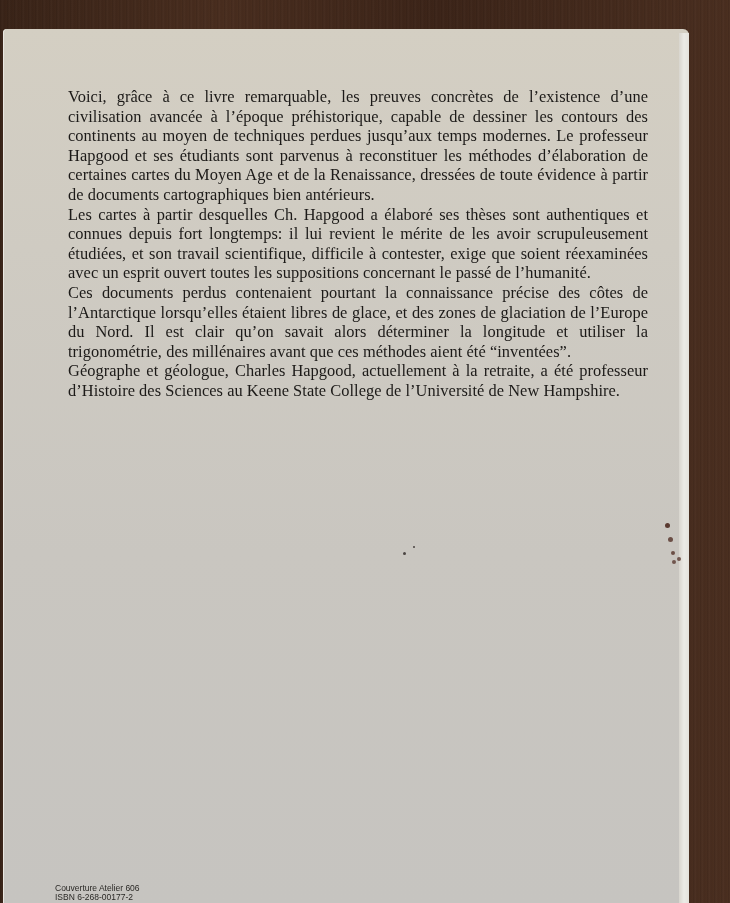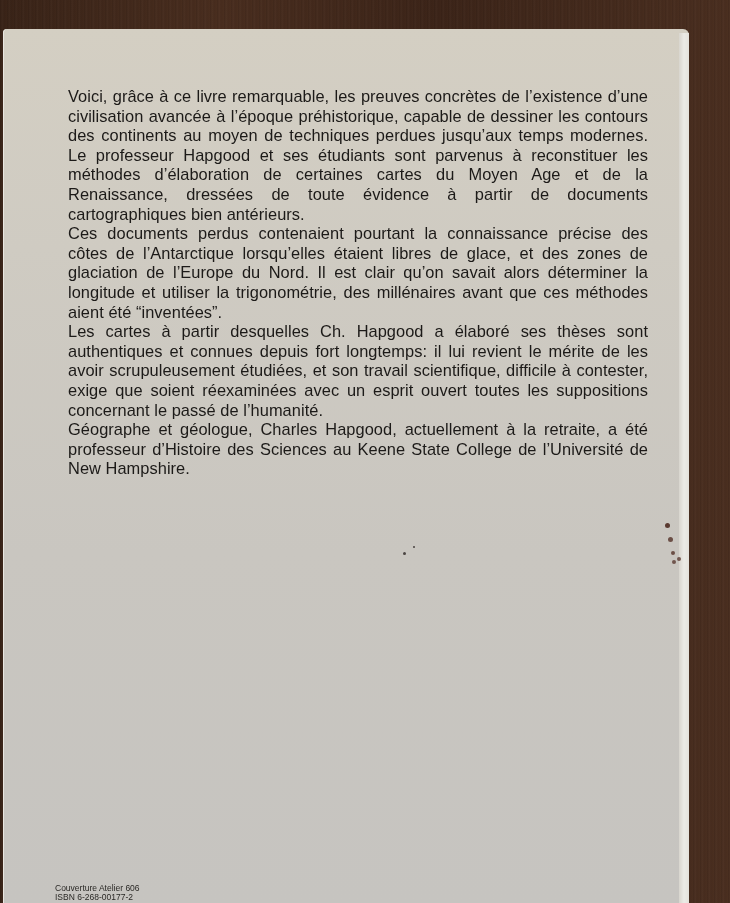--- a/index.html
+++ b/index.html
@@ -37,21 +37,21 @@
       top: 4px;
       bottom: 0;
       width: 10px;
       background: linear-gradient(90deg, #d8d5ce 0%, #ecebe6 50%, #e4e2dc 100%);
     }
     .blurb {
       position: absolute;
       left: 65px;
       top: 58px;
       width: 580px;
-      font-family: Liberation Sans, sans-serif;
+      font-family: Liberation Serif, serif;
       font-size: 16.4px;
       line-height: 19.6px;
       color: #1c1a18;
       text-align: justify;
       letter-spacing: 0.05px;
     }
     .blurb p {
       margin: 0;
       text-align: justify;
       text-align-last: left;
@@ -74,22 +74,22 @@
 </head>
 <body>
 
 <div class="wood-grain"></div>
 
 <div class="page">
   <div class="page-edge"></div>
 
   <div class="blurb">
     <p>Voici, grâce à ce livre remarquable, les preuves concrètes de l’existence d’une civilisation avancée à l’époque préhistorique, capable de dessiner les contours des continents au moyen de techniques perdues jusqu’aux temps modernes. Le professeur Hapgood et ses étudiants sont parvenus à reconstituer les méthodes d’élaboration de certaines cartes du Moyen Age et de la Renaissance, dressées de toute évidence à partir de documents cartographiques bien antérieurs.</p>
+    <p>Les cartes à partir desquelles Ch. Hapgood a élaboré ses thèses sont authentiques et connues depuis fort longtemps: il lui revient le mérite de les avoir scrupuleusement étudiées, et son travail scientifique, difficile à contester, exige que soient réexaminées avec un esprit ouvert toutes les suppositions concernant le passé de l’humanité.</p>
     <p>Ces documents perdus contenaient pourtant la connaissance précise des côtes de l’Antarctique lorsqu’elles étaient libres de glace, et des zones de glaciation de l’Europe du Nord. Il est clair qu’on savait alors déterminer la longitude et utiliser la trigonométrie, des millénaires avant que ces méthodes aient été “inventées”.</p>
-    <p>Les cartes à partir desquelles Ch. Hapgood a élaboré ses thèses sont authentiques et connues depuis fort longtemps: il lui revient le mérite de les avoir scrupuleusement étudiées, et son travail scientifique, difficile à contester, exige que soient réexaminées avec un esprit ouvert toutes les suppositions concernant le passé de l’humanité.</p>
     <p>Géographe et géologue, Charles Hapgood, actuellement à la retraite, a été professeur d’Histoire des Sciences au Keene State College de l’Université de New Hampshire.</p>
   </div>
 
   <div class="speck" style="left:662px;top:494px;width:5px;height:5px;"></div>
   <div class="speck" style="left:665px;top:508px;width:5px;height:5px;opacity:0.85;"></div>
   <div class="speck" style="left:668px;top:522px;width:4px;height:4px;opacity:0.85;"></div>
   <div class="speck" style="left:674px;top:528px;width:4px;height:4px;opacity:0.8;"></div>
   <div class="speck" style="left:669px;top:531px;width:4px;height:4px;opacity:0.8;"></div>
   <div class="speck" style="left:400px;top:523px;width:3px;height:3px;opacity:0.8;background:#2a2422;"></div>
   <div class="speck" style="left:410px;top:517px;width:2px;height:2px;opacity:0.8;background:#2a2422;"></div>

